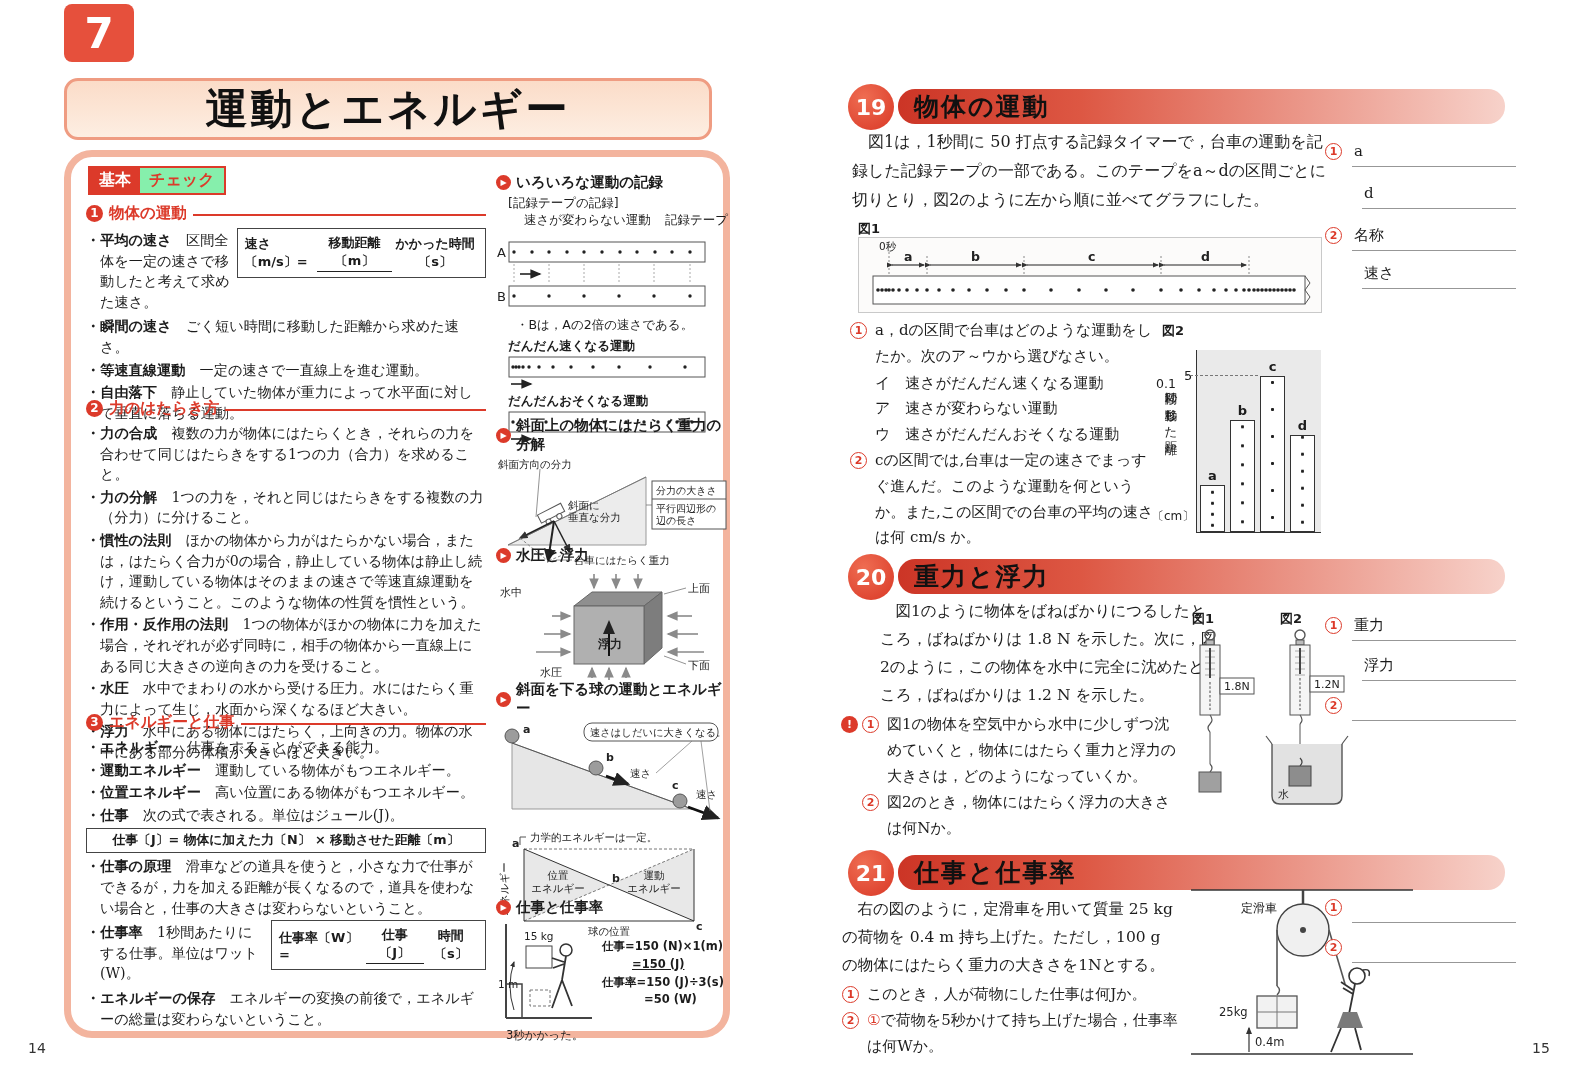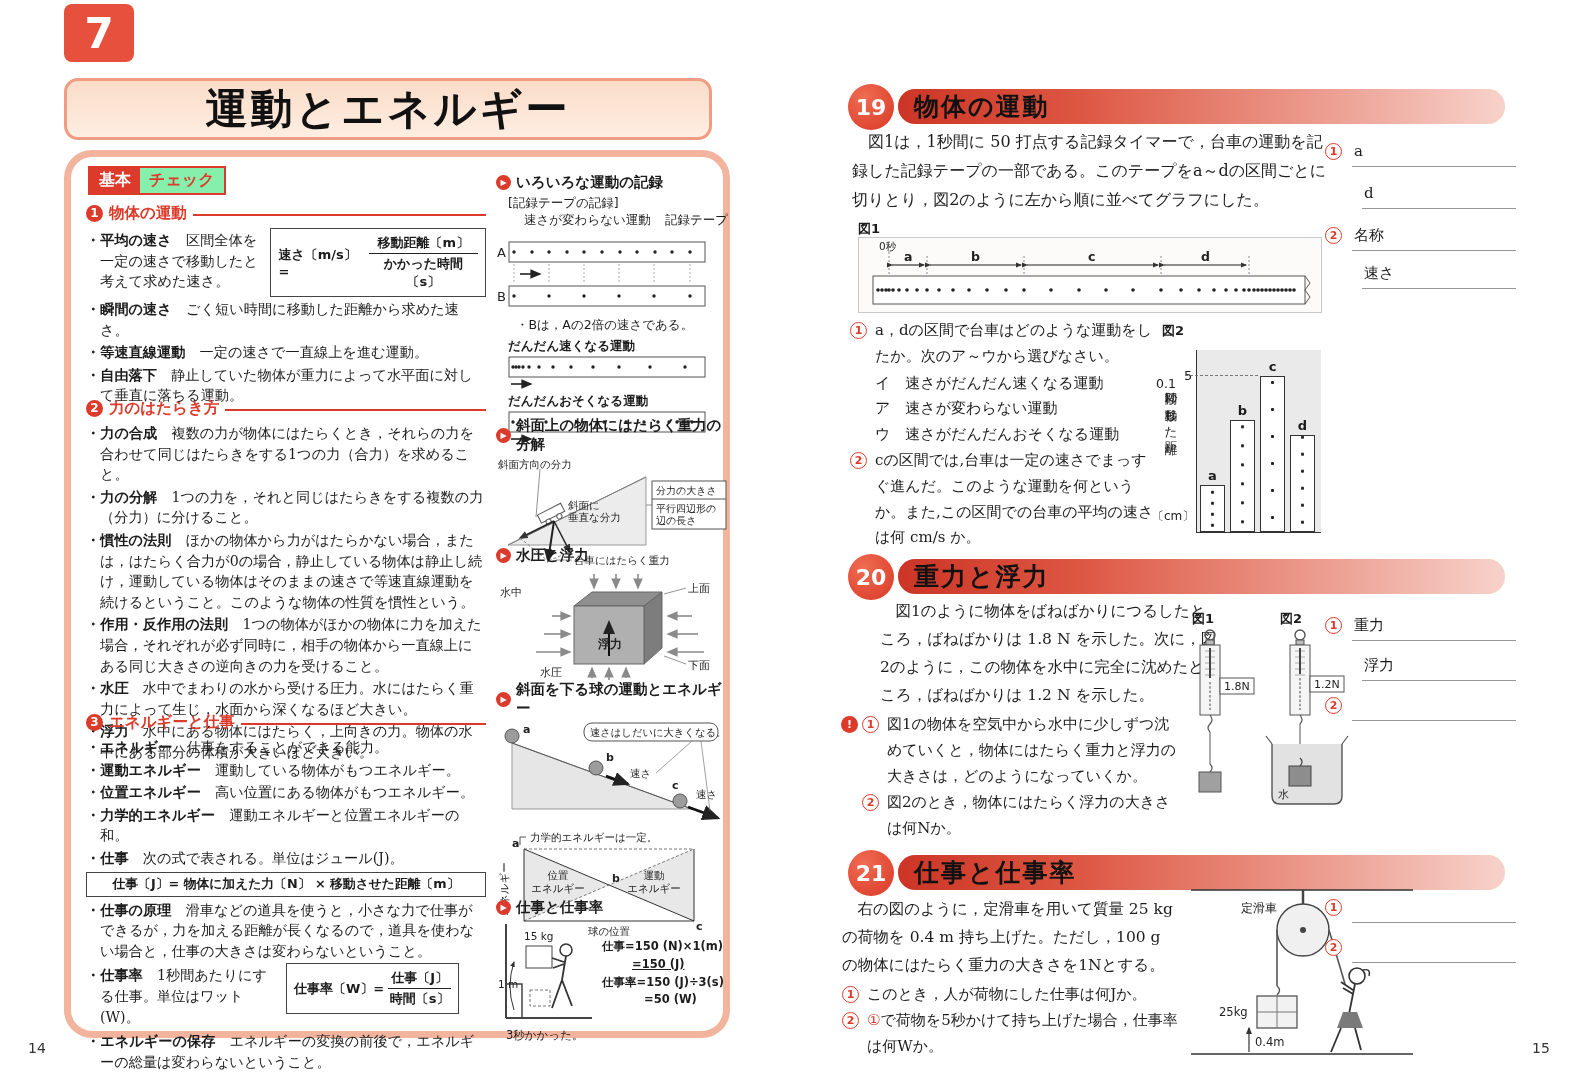--- a/index.html
+++ b/index.html
@@ -29,21 +29,21 @@
   .snum{flex:none;width:17px;height:17px;border-radius:50%;background:#dc3a2a;color:#fff;
     font:bold 12px "DejaVu Sans",sans-serif;text-align:center;line-height:17px;}
   .stitle{color:#dc3a2a;font:bold 15.5px "DejaVu Sans",sans-serif;}
   .sline{flex:1;border-top:2px solid #dc3a2a;margin-top:2px;}
   .li{font-size:14.2px;line-height:1.45;padding-left:14px;text-indent:-14px;margin:2px 0;}
   .term{font-family:"DejaVu Sans","Liberation Sans",sans-serif;font-weight:bold;}
   .avgrow{display:flex;gap:6px;align-items:flex-start;}
   .avgleft{width:170px;}
   .fbox{border:1.5px solid #444;padding:5px 7px;font:bold 13px "DejaVu Sans",sans-serif;
     display:flex;align-items:center;gap:4px;background:#fff;}
-  .frac{display:inline-flex;flex-direction:column;text-align:center;}
+  .frac{display:inline-flex;flex-direction:row;text-align:center;}
   .fnum{border-bottom:1.5px solid #222;padding:0 3px 1px 3px;}
   .fden{padding-top:1px;}
   .wbox{border:1.5px solid #444;padding:3px 5px;font:bold 12.8px "DejaVu Sans",sans-serif;
     text-align:center;margin:3px 0;}
   .raterow{display:flex;gap:6px;align-items:flex-start;}
   .rateleft{width:180px;}
 
   
   .aside{left:496px;width:232px;}
   .ahead{display:flex;gap:5px;align-items:center;font:bold 14.5px "DejaVu Sans",sans-serif;margin-bottom:3px;}
@@ -167,21 +167,20 @@
 
   <div class="abs lcol" style="top:712px;">
     <div class="shead">
       <span class="snum">3</span>
       <span class="stitle">エネルギーと仕事</span>
       <span class="sline"></span>
     </div>
     <div class="li"><span class="term">・エネルギー</span><span>　仕事をすることができる能力。</span></div>
     <div class="li"><span class="term">・運動エネルギー</span><span>　運動している物体がもつエネルギー。</span></div>
     <div class="li"><span class="term">・位置エネルギー</span><span>　高い位置にある物体がもつエネルギー。</span></div>
-    <div class="li"><span class="term">・力学的エネルギー</span><span>　運動エネルギーと位置エネルギーの和。</span></div>
     <div class="li"><span class="term">・仕事</span><span>　次の式で表される。単位はジュール(J)。</span></div>
     <div class="wbox">仕事〔J〕= 物体に加えた力〔N〕 × 移動させた距離〔m〕</div>
     <div class="li"><span class="term">・仕事の原理</span><span>　滑車などの道具を使うと，小さな力で仕事ができるが，力を加える距離が長くなるので，道具を使わない場合と，仕事の大きさは変わらないということ。</span></div>
     <div class="raterow">
       <div class="li rateleft">
         <span class="term">・仕事率</span><span>　1秒間あたりにする仕事。単位はワット (W)。</span>
       </div>
       <div class="fbox">
         <span>仕事率〔W〕=</span>
         <span class="frac">

